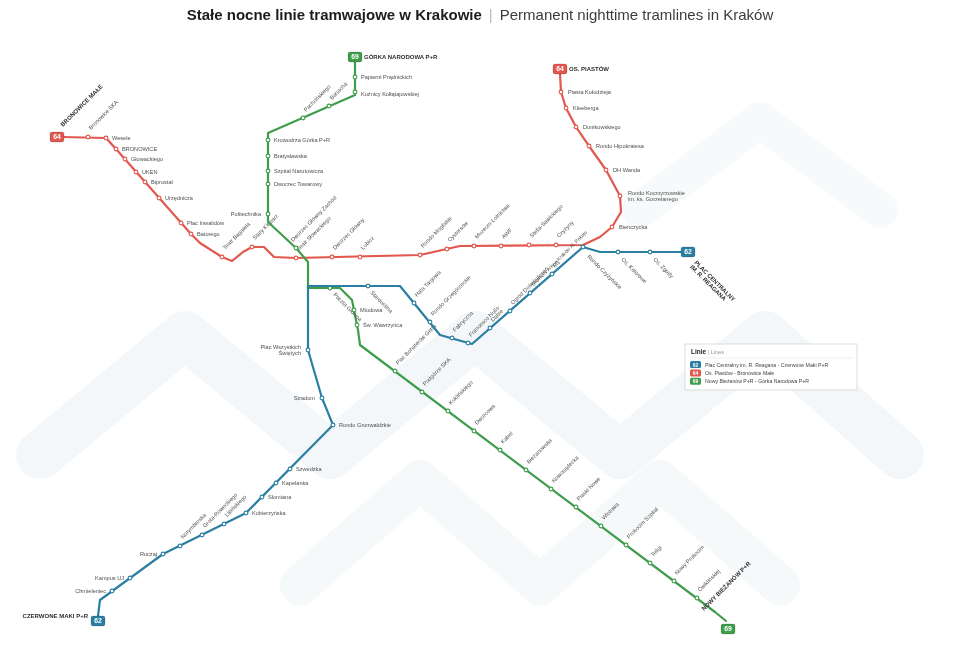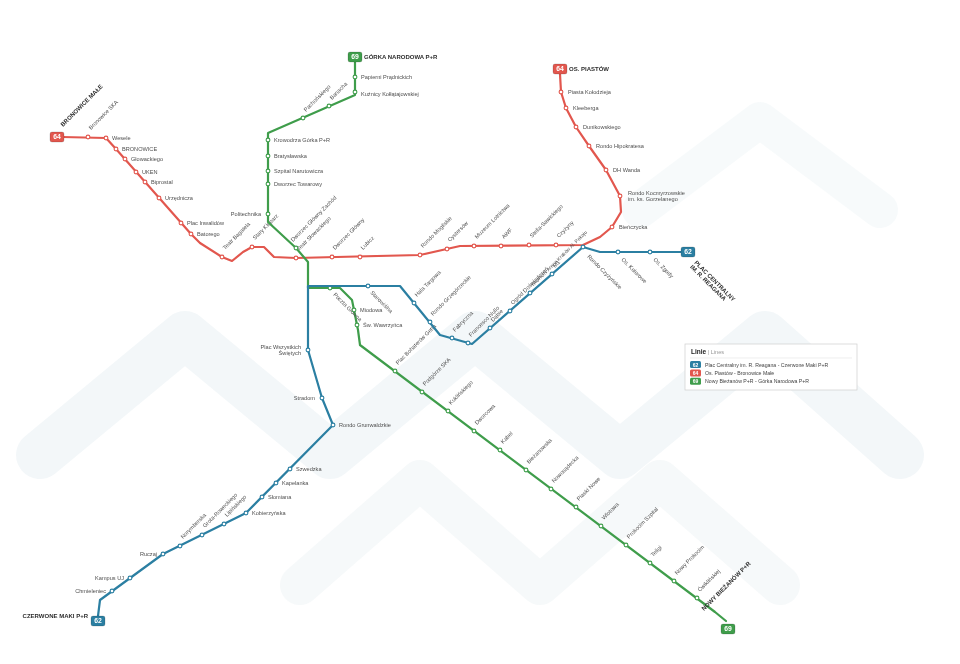--- a/index.html
+++ b/index.html
@@ -9,20 +9,23 @@
           color:#222;z-index:2;}
   .t-pl{font-weight:bold;color:#1d1d1d;}
   .t-sep{color:#b9b9b9;margin:0 7px;}
   .t-en{color:#3c3c3c;}
   svg{position:absolute;top:0;left:0;display:block;}
 </style>
 </head>
 <body>
 
 <div id="page">
+  <div class="header">
+    <span class="t-pl">Stałe nocne linie tramwajowe w Krakowie</span><span class="t-sep">|</span><span class="t-en">Permanent nighttime tramlines in Kraków</span>
+  </div>
 
   <svg viewBox="0 0 960 664" width="960" height="664" font-family="Liberation Sans, sans-serif">
     <g>
       <polyline points="40,455 185,335 330,455 475,335 620,455 765,335 900,455" fill="none" stroke="#ebf1f5" stroke-width="48" opacity="0.6" stroke-linejoin="round" stroke-linecap="round"></polyline>
       <polyline points="300,585 420,480 540,585 660,480 780,585" fill="none" stroke="#eef3f6" stroke-width="40" opacity="0.5" stroke-linejoin="round" stroke-linecap="round"></polyline>
       <polyline points="640,210 760,120 880,210" fill="none" stroke="#eef3f6" stroke-width="36" opacity="0.45" stroke-linejoin="round" stroke-linecap="round"></polyline>
     </g>
 
   <g>
         <polyline points="62,137 106,138 116,149 191,234 200,243 222,257 232,261 243,252 252,247 264,247 274,257 296,258 420,255 460,246 583,245 600,237 612,227 621,212 620,196 606,170 589,146 576,127 566,108 561,92 560,74" fill="none" stroke="#e2574e" stroke-width="2.2" stroke-linecap="round" stroke-linejoin="round"></polyline>

